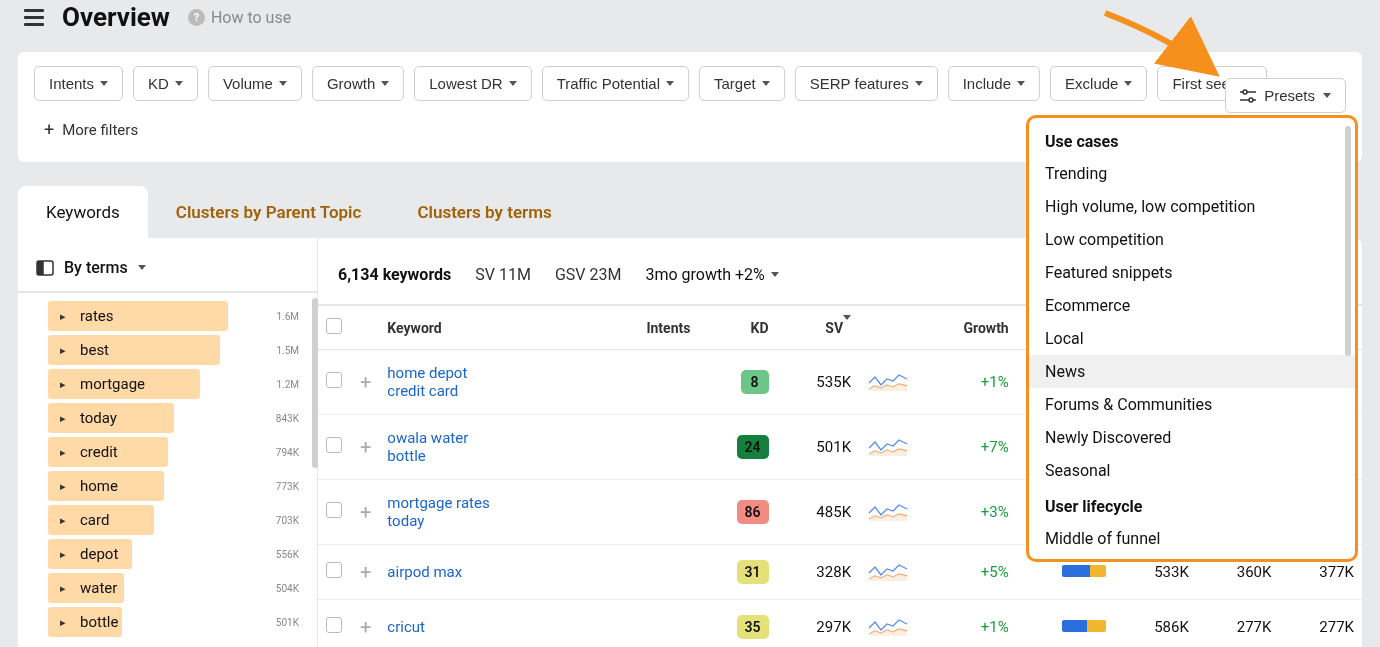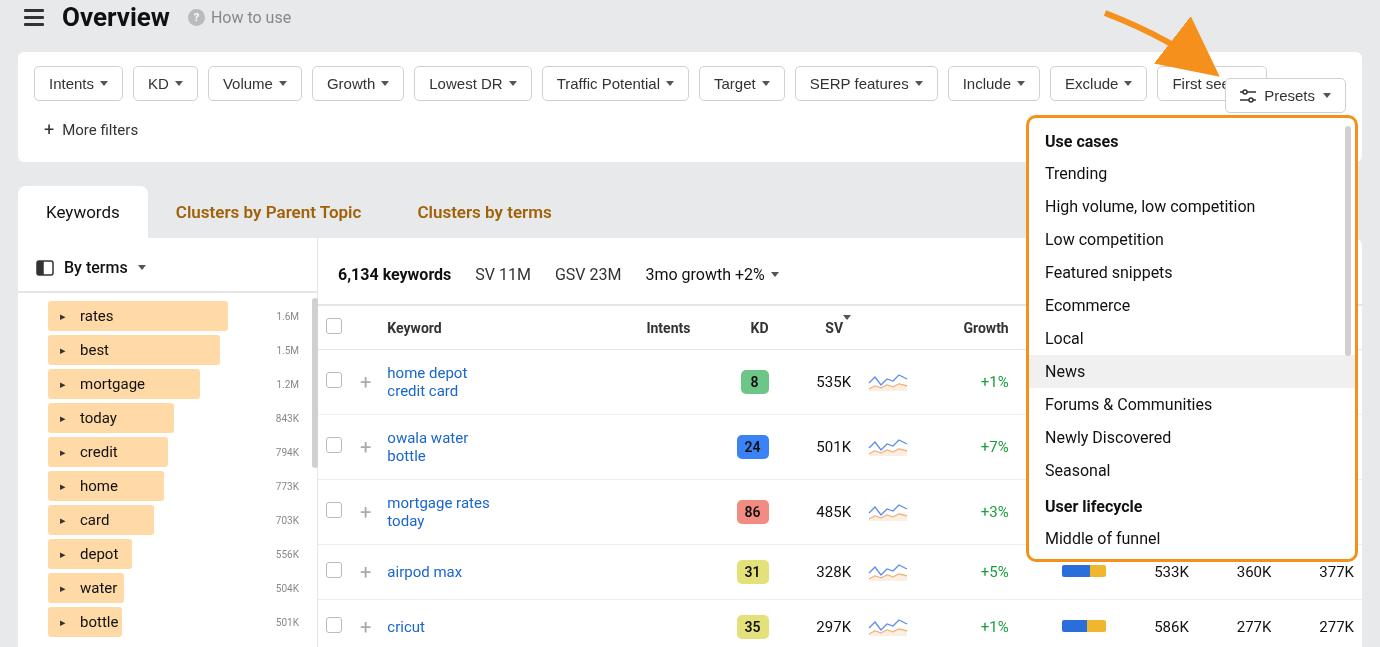--- a/index.html
+++ b/index.html
@@ -576,21 +576,21 @@
               </span></td>
             <td class="right">554K</td>
             <td class="right">529K</td>
             <td class="right">542K</td>
           </tr>
           <tr>
             <td><span class="checkbox"></span></td>
             <td><span class="add-icon">+</span></td>
             <td><a class="keyword-link">owala water bottle</a></td>
             <td class="right"></td>
-            <td class="right"><span class="kd-badge" style="background:#3b82f6">24</span></td>
+            <td class="right"><span class="kd-badge" style="background:#15803d">24</span></td>
             <td class="right">501K</td>
             <td><svg class="spark" viewBox="0 0 42 22">
                 <polyline points="2,14 8,8 14,16 20,10 26,12 32,6 40,10" fill="none" stroke="#5b8def" stroke-width="1.3"></polyline>
                 <polyline points="2,20 8,17 14,19 20,16 26,18 32,15 40,17" fill="none" stroke="#f0a05a" stroke-width="1.3"></polyline>
                 <polygon points="2,20 8,17 14,19 20,16 26,18 32,15 40,17 40,22 2,22" fill="#f9e3d0" opacity="0.6"></polygon>
               </svg></td>
             <td class="right growth-pos">+7%</td>
             <td class="right"><span class="md-bar">
                 <span class="m" style="width:72%"></span>
                 <span class="d" style="width:28%"></span>

